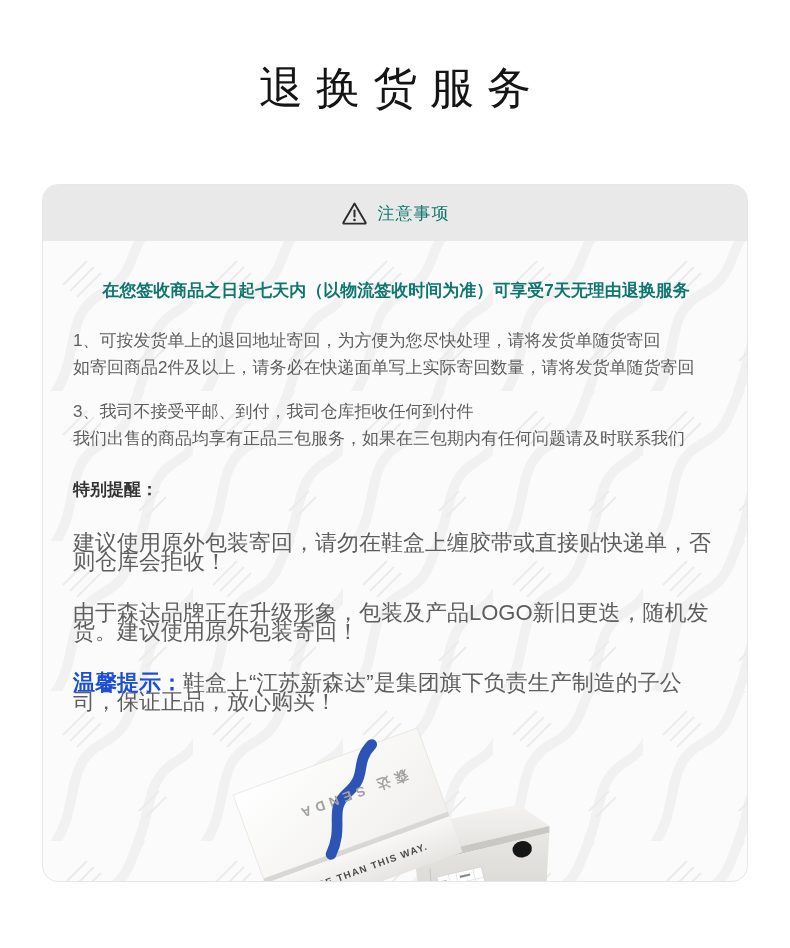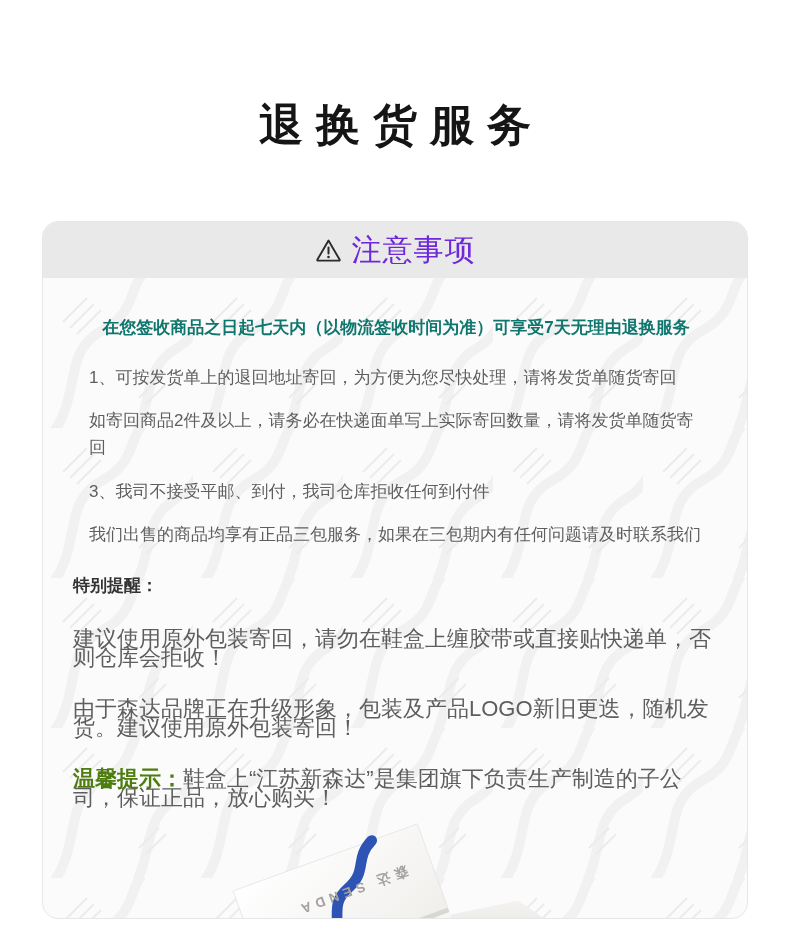--- a/index.html
+++ b/index.html
@@ -3,45 +3,45 @@
 <meta charset="utf-8">
 <style>
   html,body{margin:0;padding:0;}
   body{
     width:790px;height:948px;background:#ffffff;overflow:hidden;
     font-family:"Liberation Sans","DejaVu Sans",sans-serif;
     -webkit-font-smoothing:antialiased;
   }
   .page{position:relative;width:790px;height:948px;background:#ffffff;}
   .title{
-    margin:0;padding-top:96px;text-align:center;
-    font-size:44px;font-weight:700;letter-spacing:13px;text-indent:13px;
+    margin:0;padding-top:59px;text-align:center;
+    font-size:44px;font-weight:400;letter-spacing:13px;text-indent:13px;
     color:#151515;
   }
   .panel{
     position:relative;width:704px;margin:66px auto 0;
     border:1px solid #e7e7e7;border-radius:16px;overflow:hidden;
     background:#fbfbfb;box-sizing:content-box;
   }
   .panel-header{
     height:56px;background:#e9e9e9;
     display:flex;align-items:center;justify-content:center;gap:10px;
   }
   .warn-icon{display:inline-flex;align-items:center;}
-  .header-label{font-size:30px;color:#6d28d9;letter-spacing:1px;}
+  .header-label{font-size:17px;color:#0f766e;letter-spacing:1px;}
   .panel-body{position:relative;height:640px;}
   .watermark{position:absolute;left:0;top:0;width:100%;height:100%;}
   .content{position:relative;padding:30px 28px 0 30px;}
   .intro{margin:8px 0 0;text-align:center;font-weight:bold;font-size:17px;color:#0f766e;}
   .item{margin-top:17px;}
   .item.first{margin-top:25px;}
-  .item p{margin:16px;font-size:17px;line-height:27px;color:#5e5e5e;}
+  .item p{margin:0;font-size:17px;line-height:27px;color:#5e5e5e;}
   .sp-head{margin:26px 0 0;font-size:17px;font-weight:bold;color:#333333;}
   .sp-line{margin:32px 0 0;font-size:22px;line-height:19px;color:#5e5e5e;}
-  .tip-label{font-weight:bold;color:#4d7c0f;}
+  .tip-label{font-weight:bold;color:#1d4ed8;}
   .boxes{margin-top:14px;text-align:center;}
 </style>
 </head>
 <body>
 
 <div class="page">
 
   <h1 class="title">退换货服务</h1>
 
   <section class="panel">

